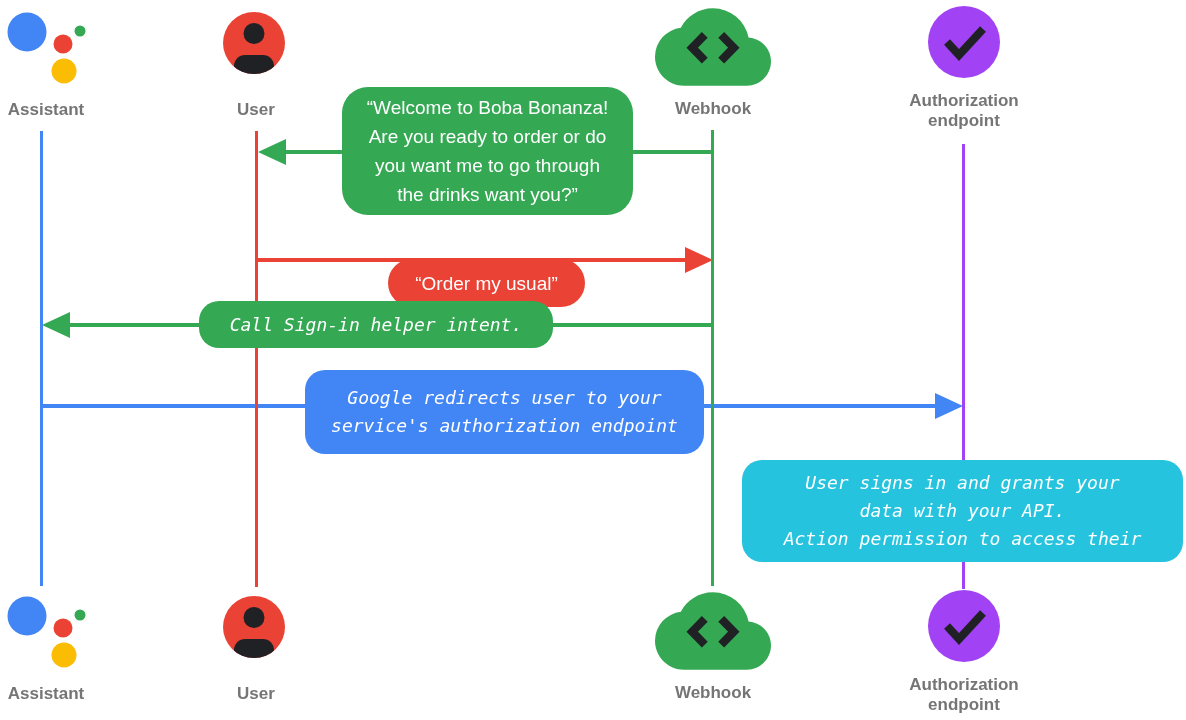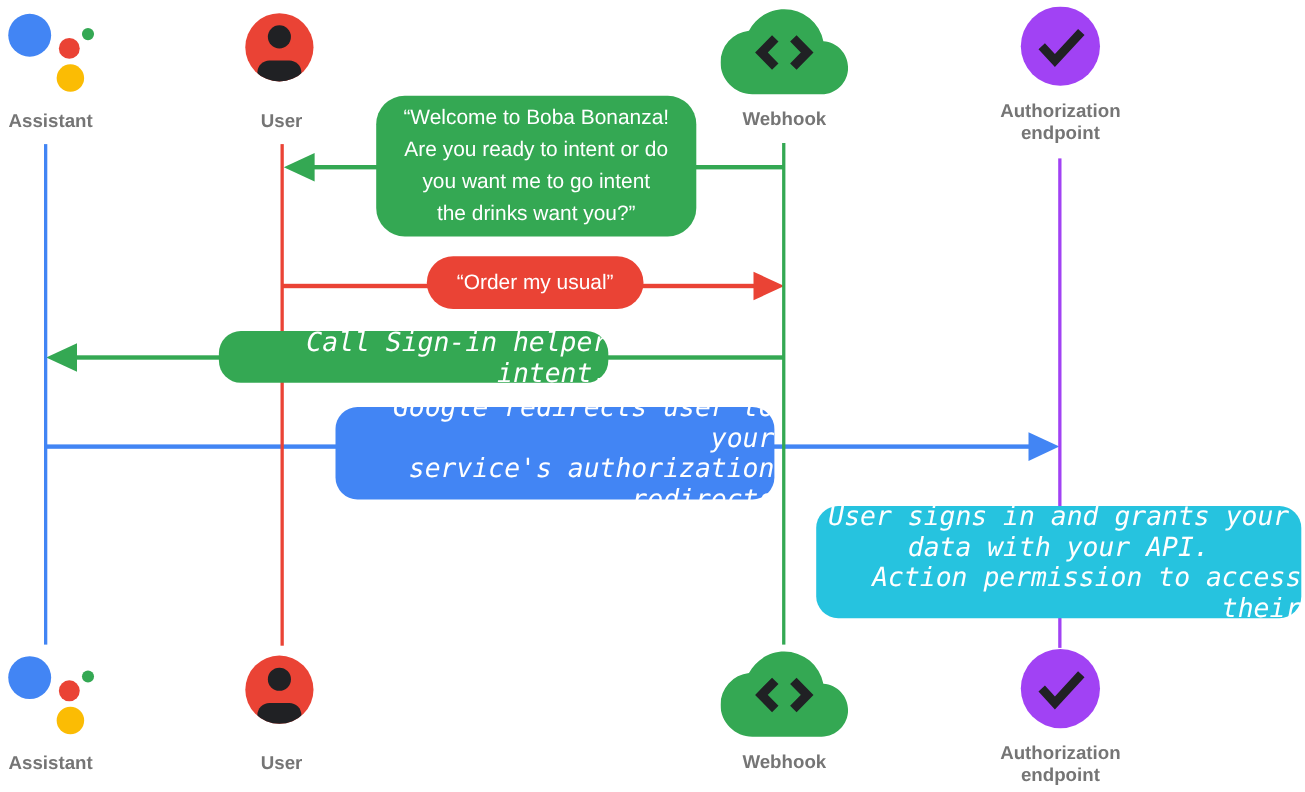--- a/index.html
+++ b/index.html
@@ -14,23 +14,23 @@
   .sh-green{background:#34A853;}
   .sh-red{background:#EA4335;}
   .sh-blue{background:#4285F4;}
   .ahead{position:absolute;width:0;height:0;border-top:13px solid transparent;border-bottom:13px solid transparent;}
   .ah-left-green{border-right:28px solid #34A853;}
   .ah-right-red{border-left:28px solid #EA4335;}
   .ah-right-blue{border-left:28px solid #4285F4;}
   .bubble{position:absolute;color:#ffffff;display:flex;flex-direction:column;justify-content:center;
           align-items:center;text-align:right;box-sizing:border-box;z-index:5;}
   .speech{font-family:"Liberation Sans",sans-serif;font-size:19px;line-height:29px;border-radius:26px;}
-  .code{font-family:"DejaVu Sans Mono",monospace;font-style:italic;font-size:24px;line-height:28px;border-radius:20px;}
+  .code{font-family:"DejaVu Sans Mono",monospace;font-style:italic;font-size:18px;line-height:28px;border-radius:20px;}
   .bg-green{background:#34A853;}
-  .bg-red{background:#EA4335;}
+  .bg-red{background:#EA4335;margin-top:26px;}
   .bg-blue{background:#4285F4;}
   .bg-cyan{background:#26C3DF;border-radius:20px;}
   .actor-label{position:absolute;font-weight:700;font-size:17px;line-height:20px;color:#757575;
                text-align:center;z-index:6;}
   .icon{position:absolute;z-index:7;}
   .layer{position:absolute;inset:0;}
   .arrows{z-index:1;} .lines{z-index:2;}
 </style>
 </head>
 <body>
@@ -53,36 +53,36 @@
 
   <div class="layer lines">
     <div class="lifeline ll-blue" style="left:40px;top:131px;height:455px;"></div>
     <div class="lifeline ll-red" style="left:255px;top:131px;height:456px;"></div>
     <div class="lifeline ll-green" style="left:711px;top:130px;height:456px;"></div>
     <div class="lifeline ll-purple" style="left:962px;top:144px;height:445px;"></div>
   </div>
 
   <div class="bubble speech bg-green" style="left:342px;top:87px;width:291px;height:128px;">
     <div>“Welcome to Boba Bonanza!</div>
-    <div>Are you ready to intent or do</div>
-    <div>you want me to go intent</div>
+    <div>Are you ready to order or do</div>
+    <div>you want me to go through</div>
     <div>the drinks want you?”</div>
   </div>
 
   <div class="bubble speech bg-red" style="left:388px;top:233px;width:197px;height:48px;border-radius:24px;">
     <div>“Order my usual”</div>
   </div>
 
   <div class="bubble code bg-green" style="left:199px;top:301px;width:354px;height:47px;">
     <div>Call Sign-in helper intent.</div>
   </div>
 
   <div class="bubble code bg-blue" style="left:305px;top:370px;width:399px;height:84px;">
     <div>Google redirects user to your</div>
-    <div>service's authorization redirects</div>
+    <div>service's authorization endpoint</div>
   </div>
 
   <div class="bubble code bg-cyan" style="left:742px;top:460px;width:441px;height:102px;">
     <div>User signs in and grants your</div>
     <div>data with your API.</div>
     <div>Action permission to access their</div>
   </div>
 
   <svg class="icon" style="left:0;top:5px;" width="95" height="85" viewBox="0 0 95 85">
     <circle cx="27" cy="27" r="19.5" fill="#4285F4"></circle>

